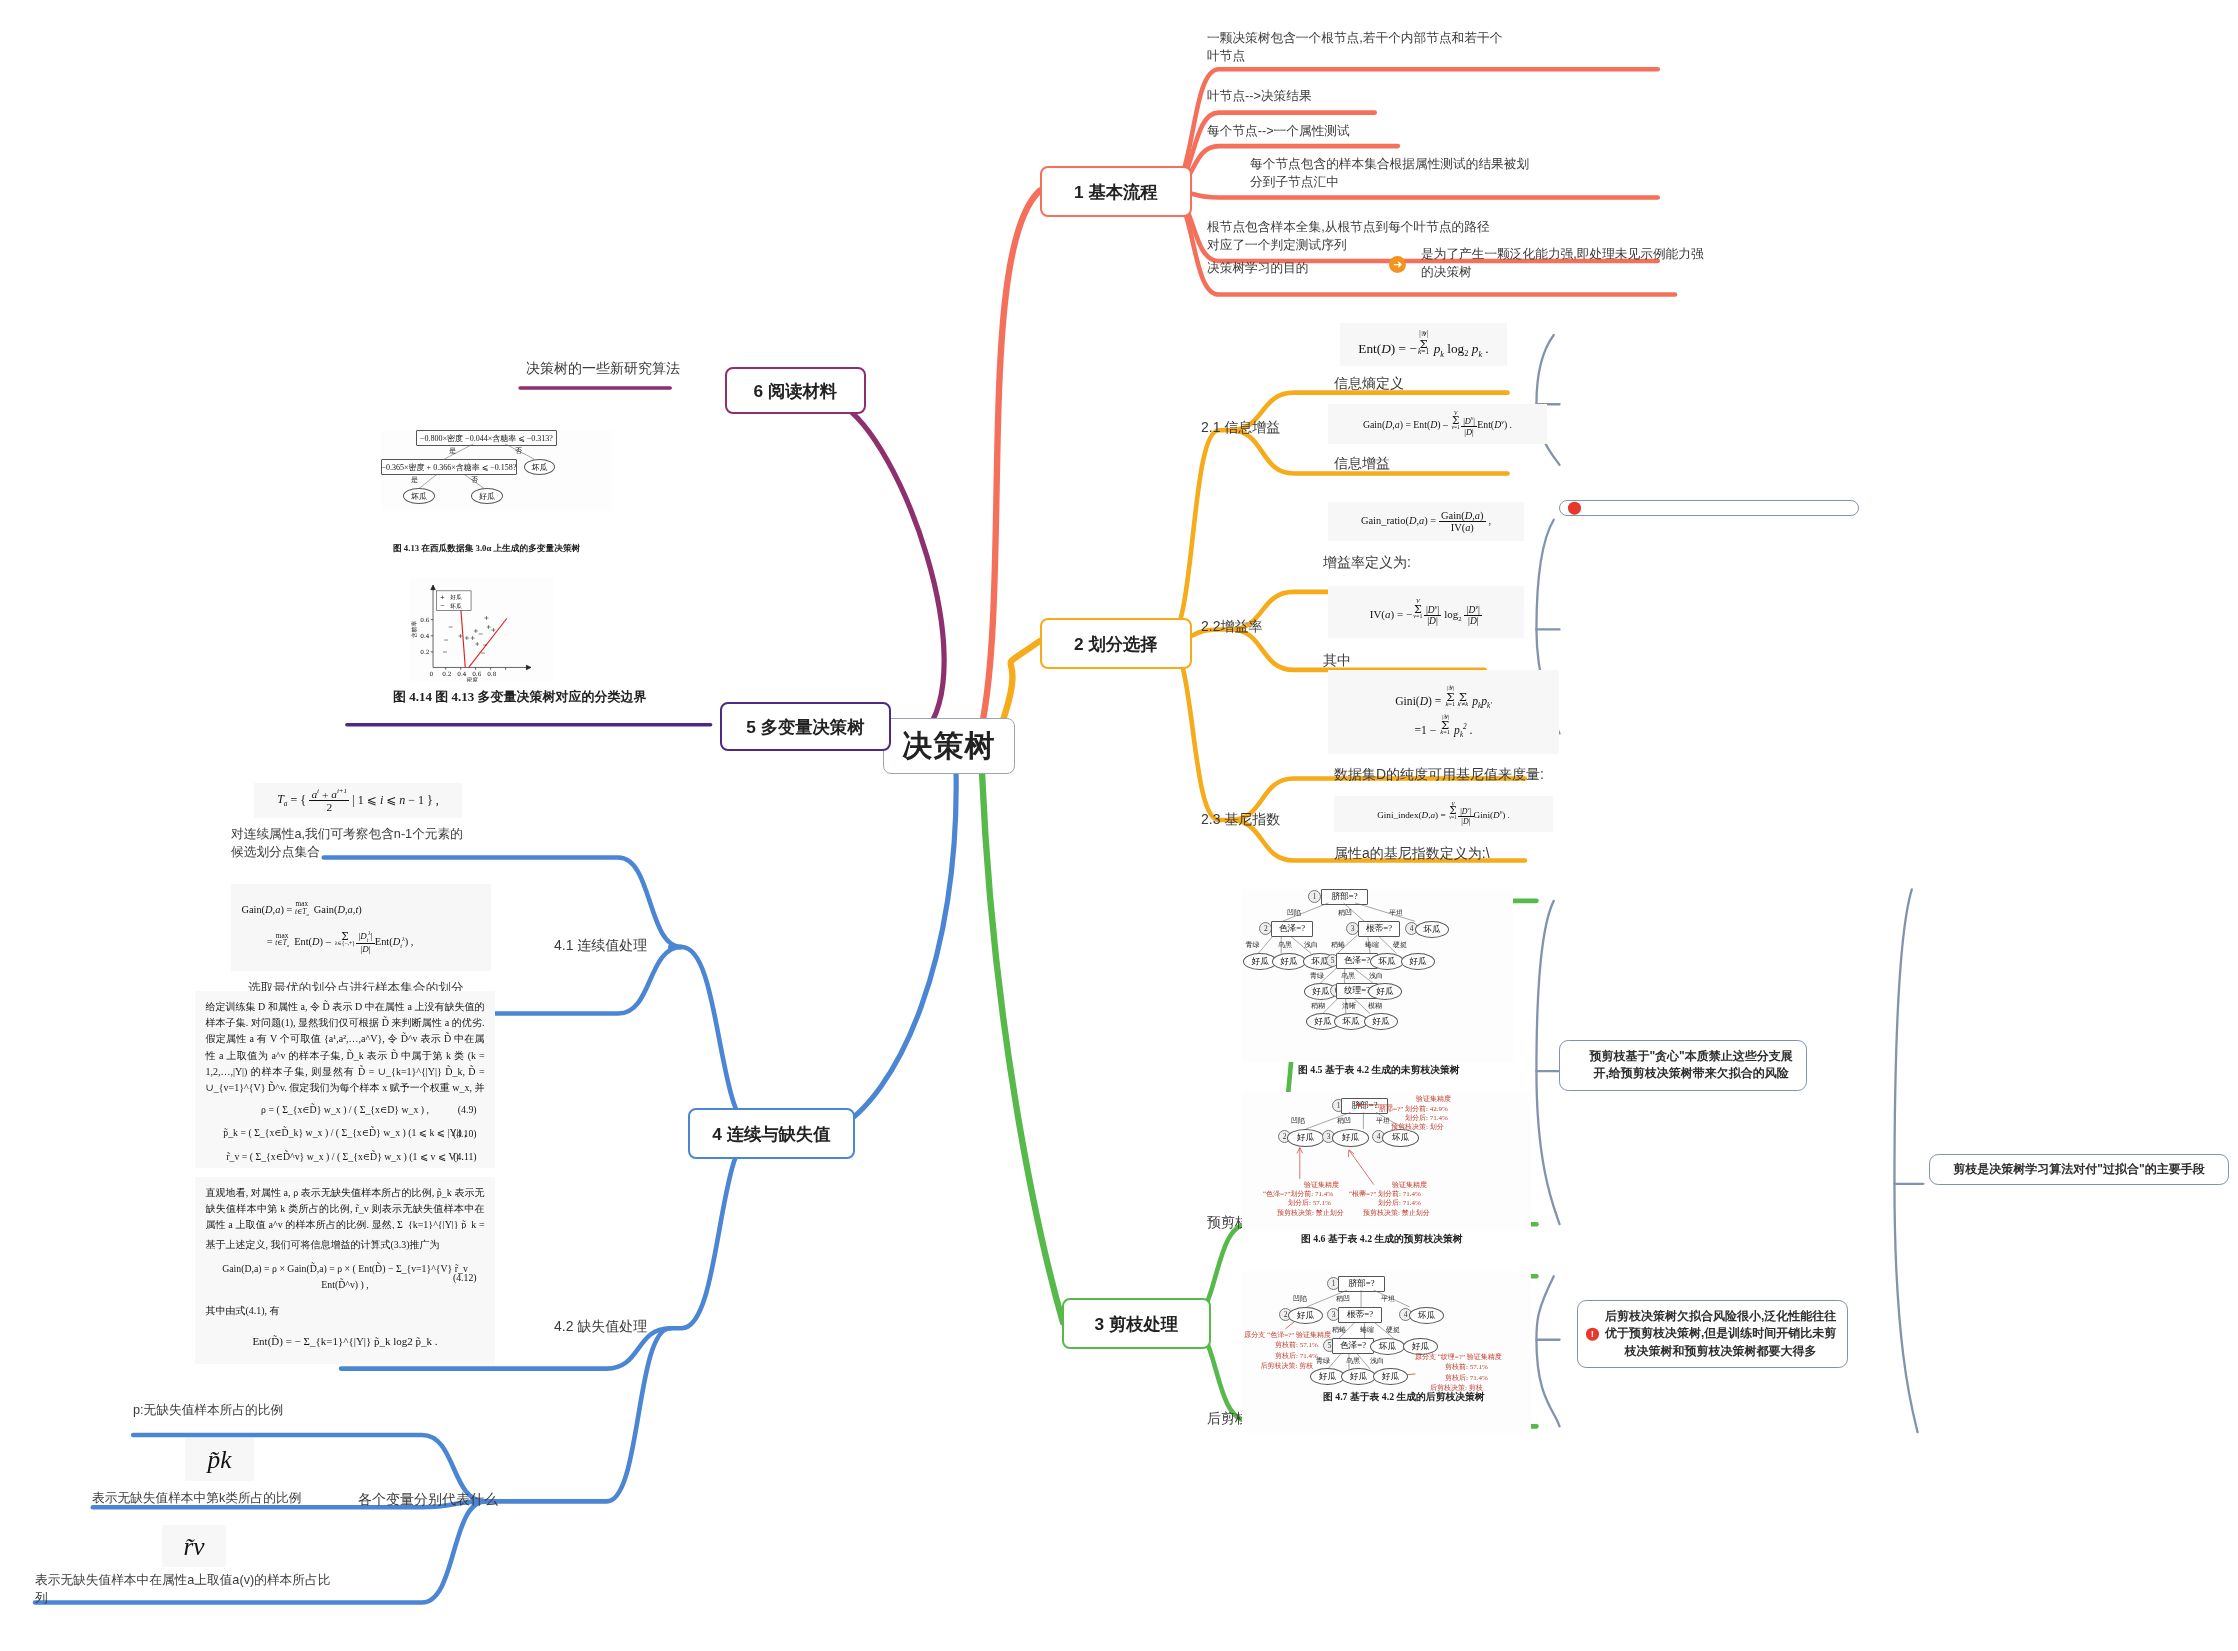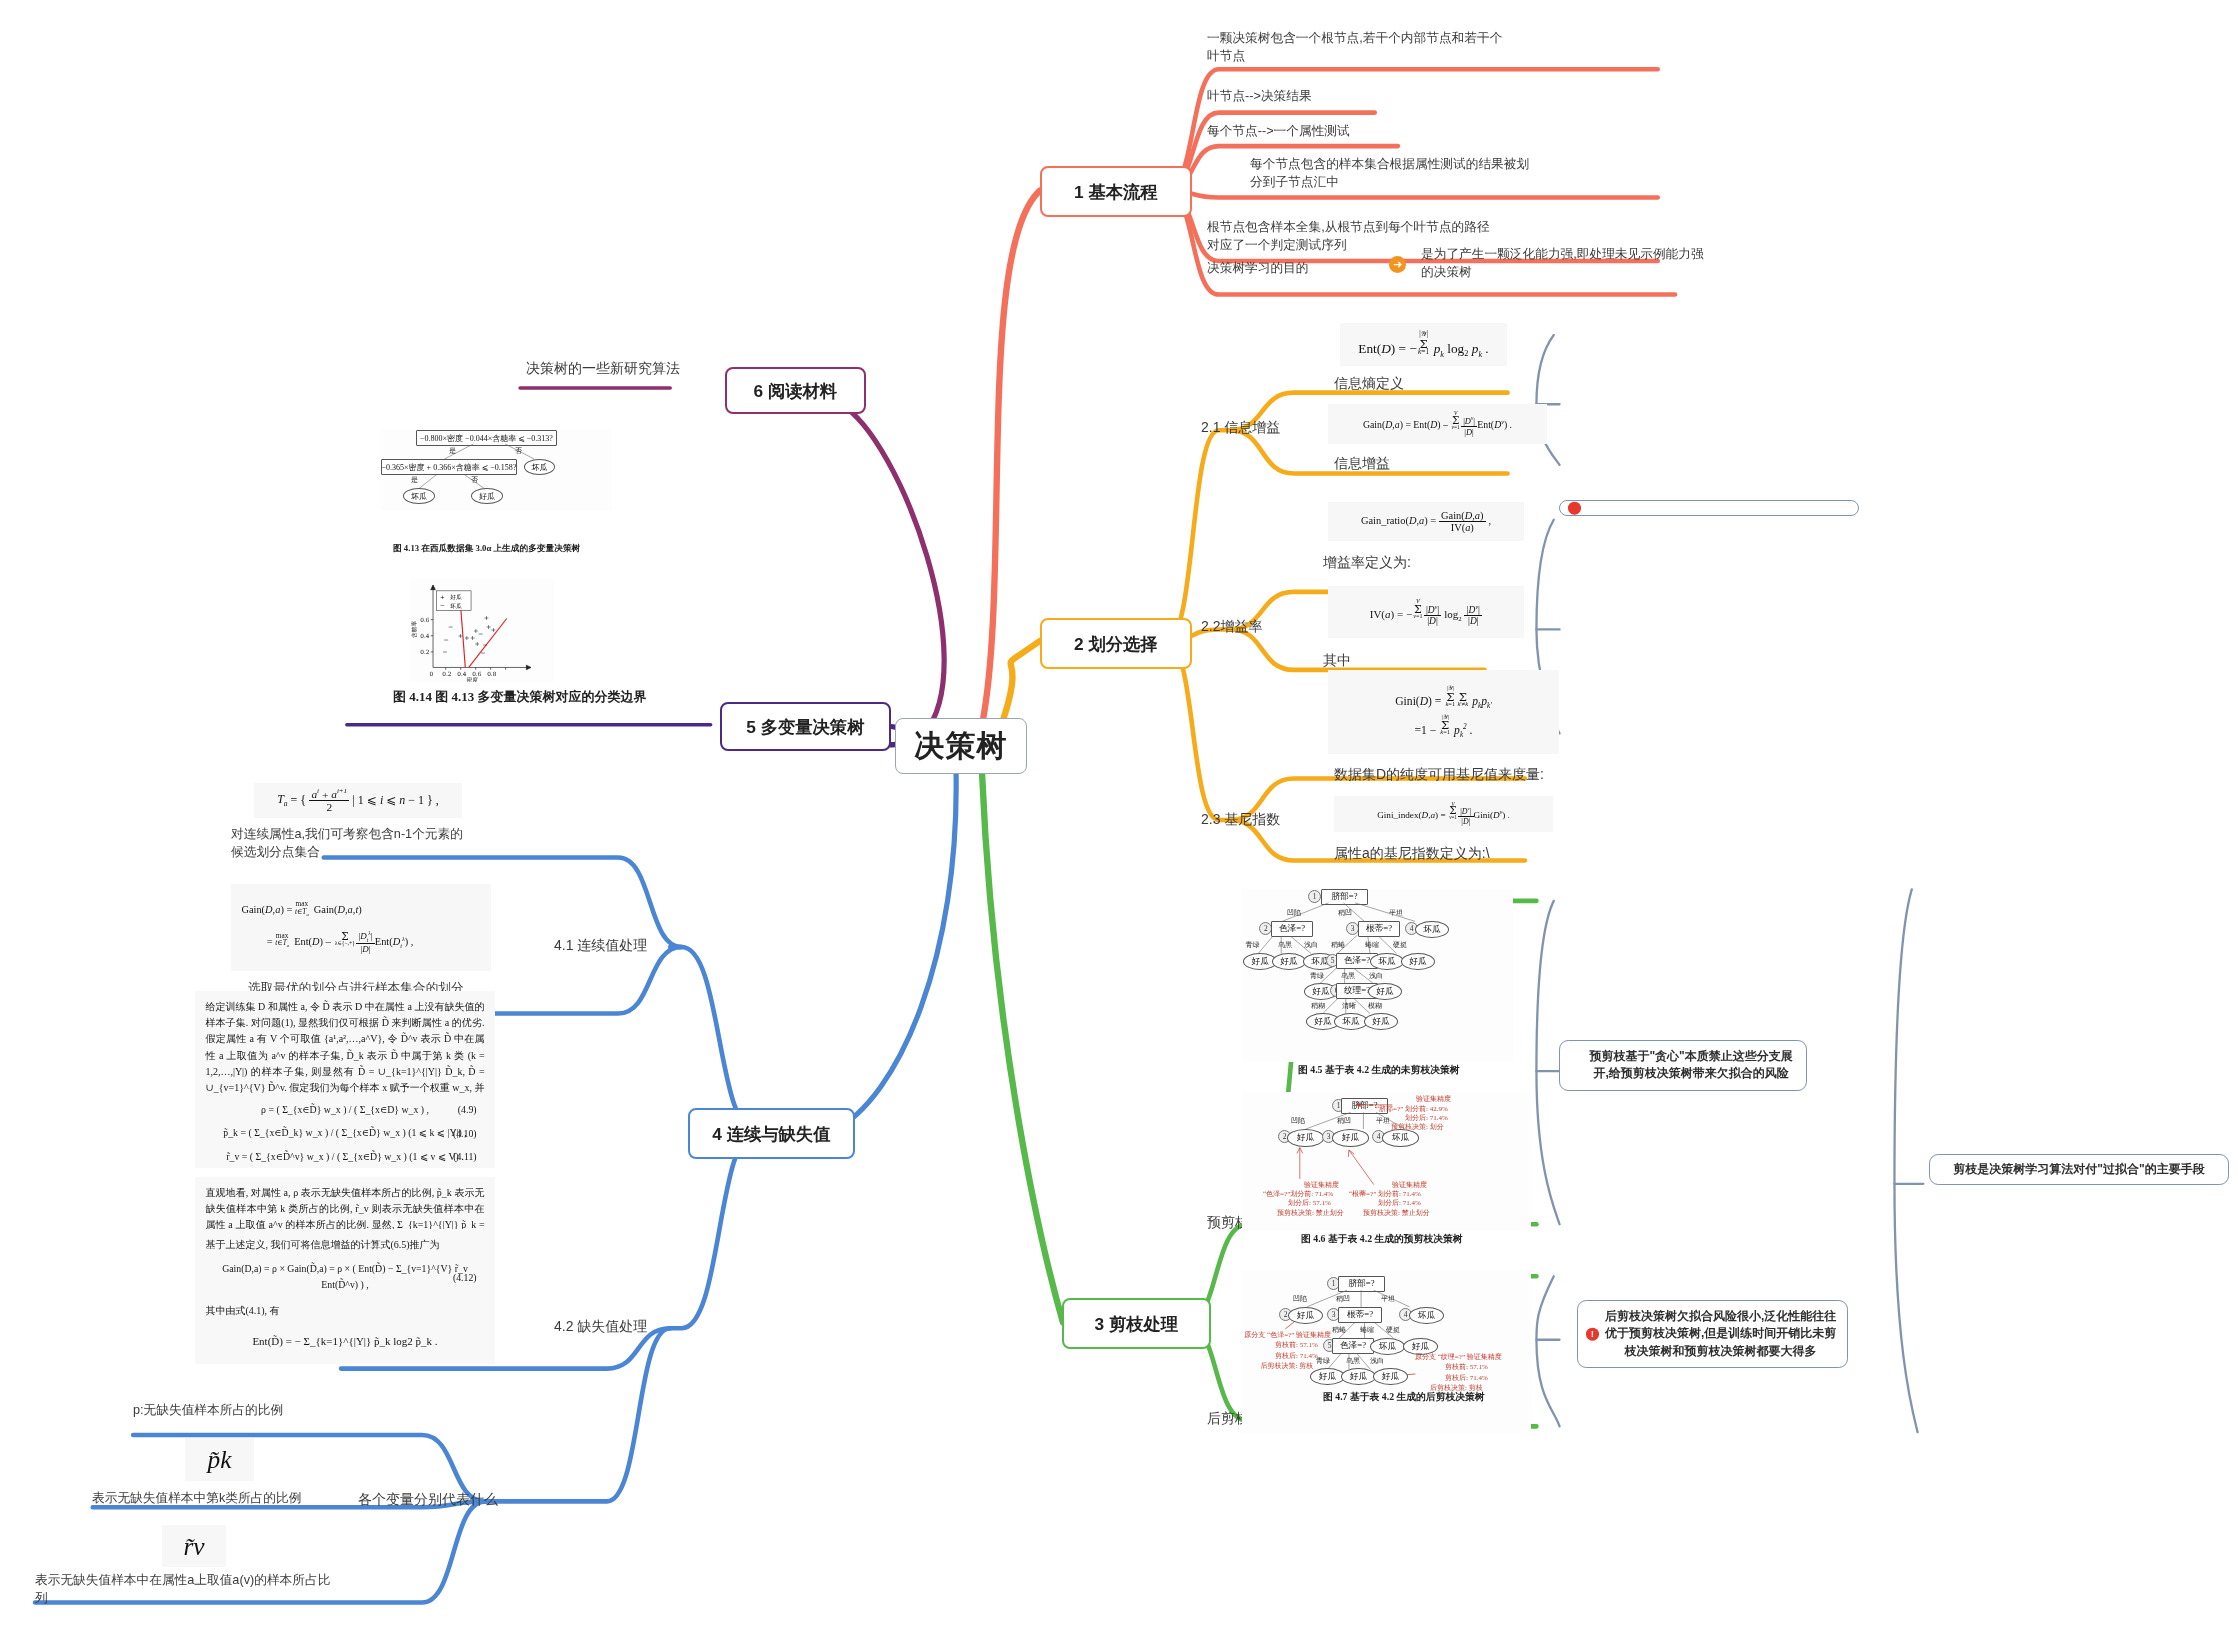--- a/index.html
+++ b/index.html
@@ -4,21 +4,21 @@
 <style>
   html,body{margin:0;padding:0;background:#ffffff;}
   body{font-family:"Liberation Sans","DejaVu Sans",sans-serif;color:#3c3c3c;}
   #canvas{position:relative;width:2239px;height:1651px;background:#fff;overflow:hidden;}
   #wires{position:absolute;left:0;top:0;width:2239px;height:1651px;pointer-events:none;}
 
   
   .rootnode{
     position:absolute;background:#fff;border:1.7px solid #9aa5b1;border-radius:8px;
     display:flex;align-items:center;justify-content:center;
-    font-size:30px;font-weight:bold;color:#222;letter-spacing:1.2px;margin-left:12px;
+    font-size:30px;font-weight:bold;color:#222;letter-spacing:1.2px;
   }
   .mainnode{
     position:absolute;background:#fff;border-radius:8px;
     display:flex;align-items:center;justify-content:center;
     font-size:17.3px;font-weight:bold;color:#222;white-space:nowrap;padding:0 10.4px;
   }
   .mainnode.c-orange{border:2.3px solid #f4705a;}
   .mainnode.c-yellow{border:2.3px solid #f5ab1a;}
   .mainnode.c-green{border:2.3px solid #56b949;}
   .mainnode.c-blue{border:2.3px solid #4a86d4;}
@@ -418,21 +418,21 @@
       <div style="text-align:center;"><span>p̃_k = ( Σ_{x∈D̃_k} w_x ) / ( Σ_{x∈D̃} w_x )   (1 ⩽ k ⩽ |Y|) ,</span>
         <span class="eqno" style="top:24px;">(4.10)</span></div>
       <div style="text-align:center;"><span>r̃_v = ( Σ_{x∈D̃^v} w_x ) / ( Σ_{x∈D̃} w_x )   (1 ⩽ v ⩽ V) .</span>
         <span class="eqno" style="top:47px;">(4.11)</span></div>
     </div>
   </div>
   <div class="textpara" style="left:195px;top:1177px;width:300px;height:53px;">
     <span>直观地看, 对属性 a, ρ 表示无缺失值样本所占的比例, p̃_k 表示无缺失值样本中第 k 类所占的比例, r̃_v 则表示无缺失值样本中在属性 a 上取值 a^v 的样本所占的比例. 显然, Σ_{k=1}^{|Y|} p̃_k = 1, Σ_{v=1}^{V} r̃_v = 1.</span>
   </div>
   <div class="textpara" style="left:195px;top:1229px;width:300px;height:25.4px;">
-    <span>基于上述定义, 我们可将信息增益的计算式(6.5)推广为</span>
+    <span>基于上述定义, 我们可将信息增益的计算式(3.3)推广为</span>
   </div>
   <div class="textpara" style="left:195px;top:1253px;width:300px;height:43px;">
     <div style="position:relative;text-align:center;font-size:9.8px;">
       <span>Gain(D,a) = ρ × Gain(D̃,a) = ρ × ( Ent(D̃) − Σ_{v=1}^{V} r̃_v Ent(D̃^v) ) ,</span>
       <span class="eqno" style="top:9.2px;">(4.12)</span>
     </div>
   </div>
   <div class="textpara" style="left:195px;top:1295px;width:300px;height:23px;">
     <span>其中由式(4.1), 有</span>
   </div>

